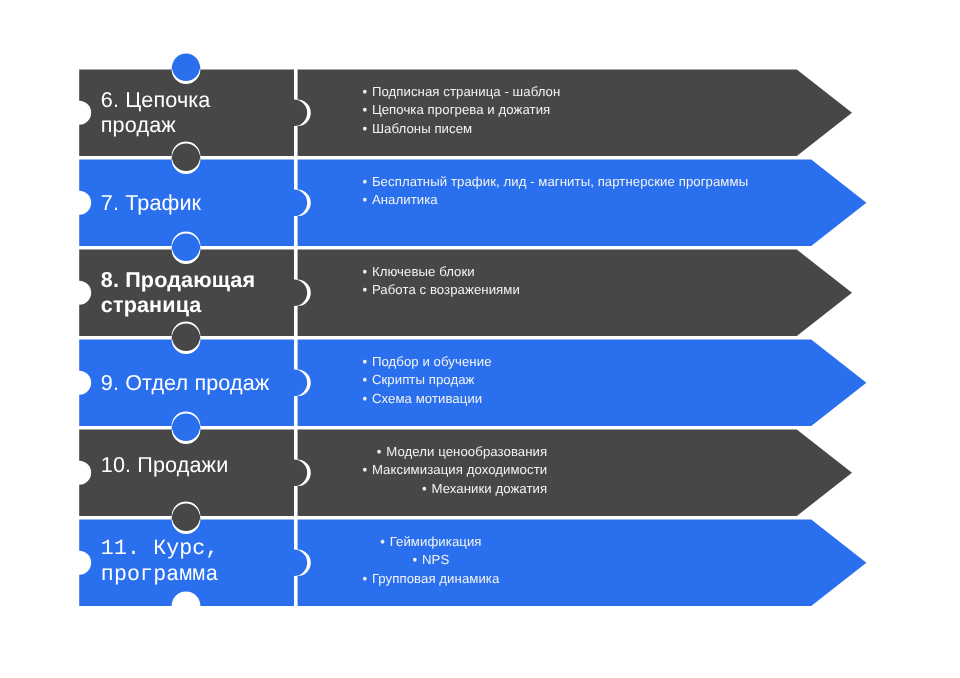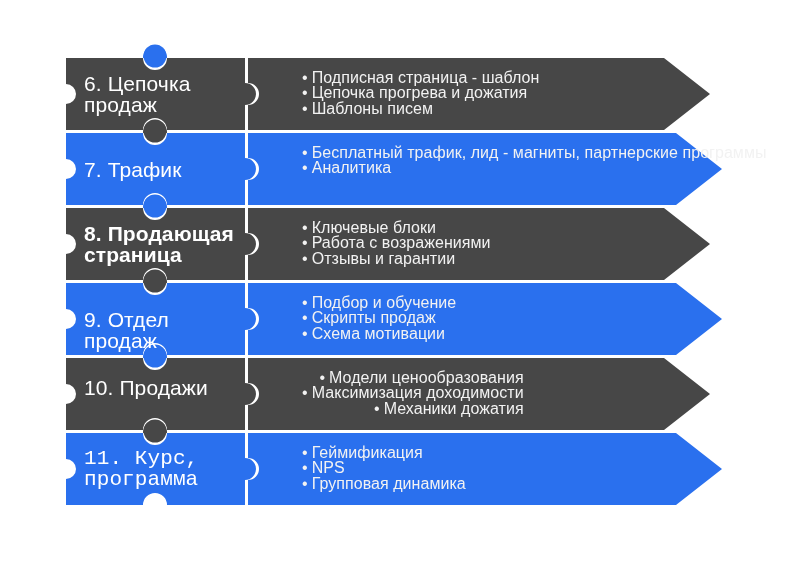--- a/index.html
+++ b/index.html
@@ -9,30 +9,30 @@
     font-family:"Liberation Sans","DejaVu Sans",sans-serif;
     overflow:hidden;
     position:relative;
   }
   #diagram{
     position:absolute;left:0;top:0;width:800px;height:565px;
   }
   .piece-label{
     position:absolute;
     color:#ffffff;
-    font-size:21px;
+    font-size:18px;
     line-height:21px;
     font-weight:400;
     white-space:pre-line;
     letter-spacing:0.1px;
   }
   .bullets{
     position:absolute;
     color:#f2f2f2;
-    font-size:16px;
+    font-size:11px;
     line-height:15.5px;
     letter-spacing:0.05px;
   }
   .bullets div{white-space:nowrap;}
   .bullets .bdot{margin-right:4px;}
 </style>
 </head>
 <body>
 
 <svg id="diagram" viewBox="0 0 800 565" xmlns="http://www.w3.org/2000/svg">
@@ -75,34 +75,33 @@
     <div class="piece-label" style="left: 84px; top: 158.5px; width: 160px;">7. Трафик</div>
     <div class="bullets" style="left: 302px; top: 144.75px;">
       <div><span class="bdot">•</span><span>Бесплатный трафик, лид - магниты, партнерские программы</span></div>
       <div><span class="bdot">•</span><span>Аналитика</span></div>
     </div>
     <div class="piece-label" style="left: 84px; top: 223px; width: 160px; font-weight: bold;">8. Продающая
 страница</div>
     <div class="bullets" style="left: 302px; top: 219.75px;">
       <div><span class="bdot">•</span><span>Ключевые блоки</span></div>
       <div><span class="bdot">•</span><span>Работа с возражениями</span></div>
-      <div><span class="bdot">•</span><span>Отзывы и гарантии</span></div>
     </div>
     <div class="piece-label" style="left: 84px; top: 308.5px; width: 160px;">9. Отдел продаж</div>
     <div class="bullets" style="left: 302px; top: 294.75px;">
       <div><span class="bdot">•</span><span>Подбор и обучение</span></div>
       <div><span class="bdot">•</span><span>Скрипты продаж</span></div>
       <div><span class="bdot">•</span><span>Схема мотивации</span></div>
     </div>
     <div class="piece-label" style="left: 84px; top: 377px; width: 160px;">10. Продажи</div>
     <div class="bullets" style="left: 302px; top: 369.75px; text-align: right;">
       <div><span class="bdot">•</span><span>Модели ценообразования</span></div>
       <div><span class="bdot">•</span><span>Максимизация доходимости</span></div>
       <div><span class="bdot">•</span><span>Механики дожатия</span></div>
     </div>
     <div class="piece-label" style="left: 84px; top: 448px; width: 160px; font-family: Liberation Mono, monospace;">11. Курс,
 программа</div>
-    <div class="bullets" style="left: 302px; top: 444.75px;">
+    <div class="bullets" style="left: 302px; top: 444.75px; text-align: center;">
       <div><span class="bdot">•</span><span>Геймификация</span></div>
       <div><span class="bdot">•</span><span>NPS</span></div>
       <div><span class="bdot">•</span><span>Групповая динамика</span></div>
     </div>
   </div>
 
 </body></html>

